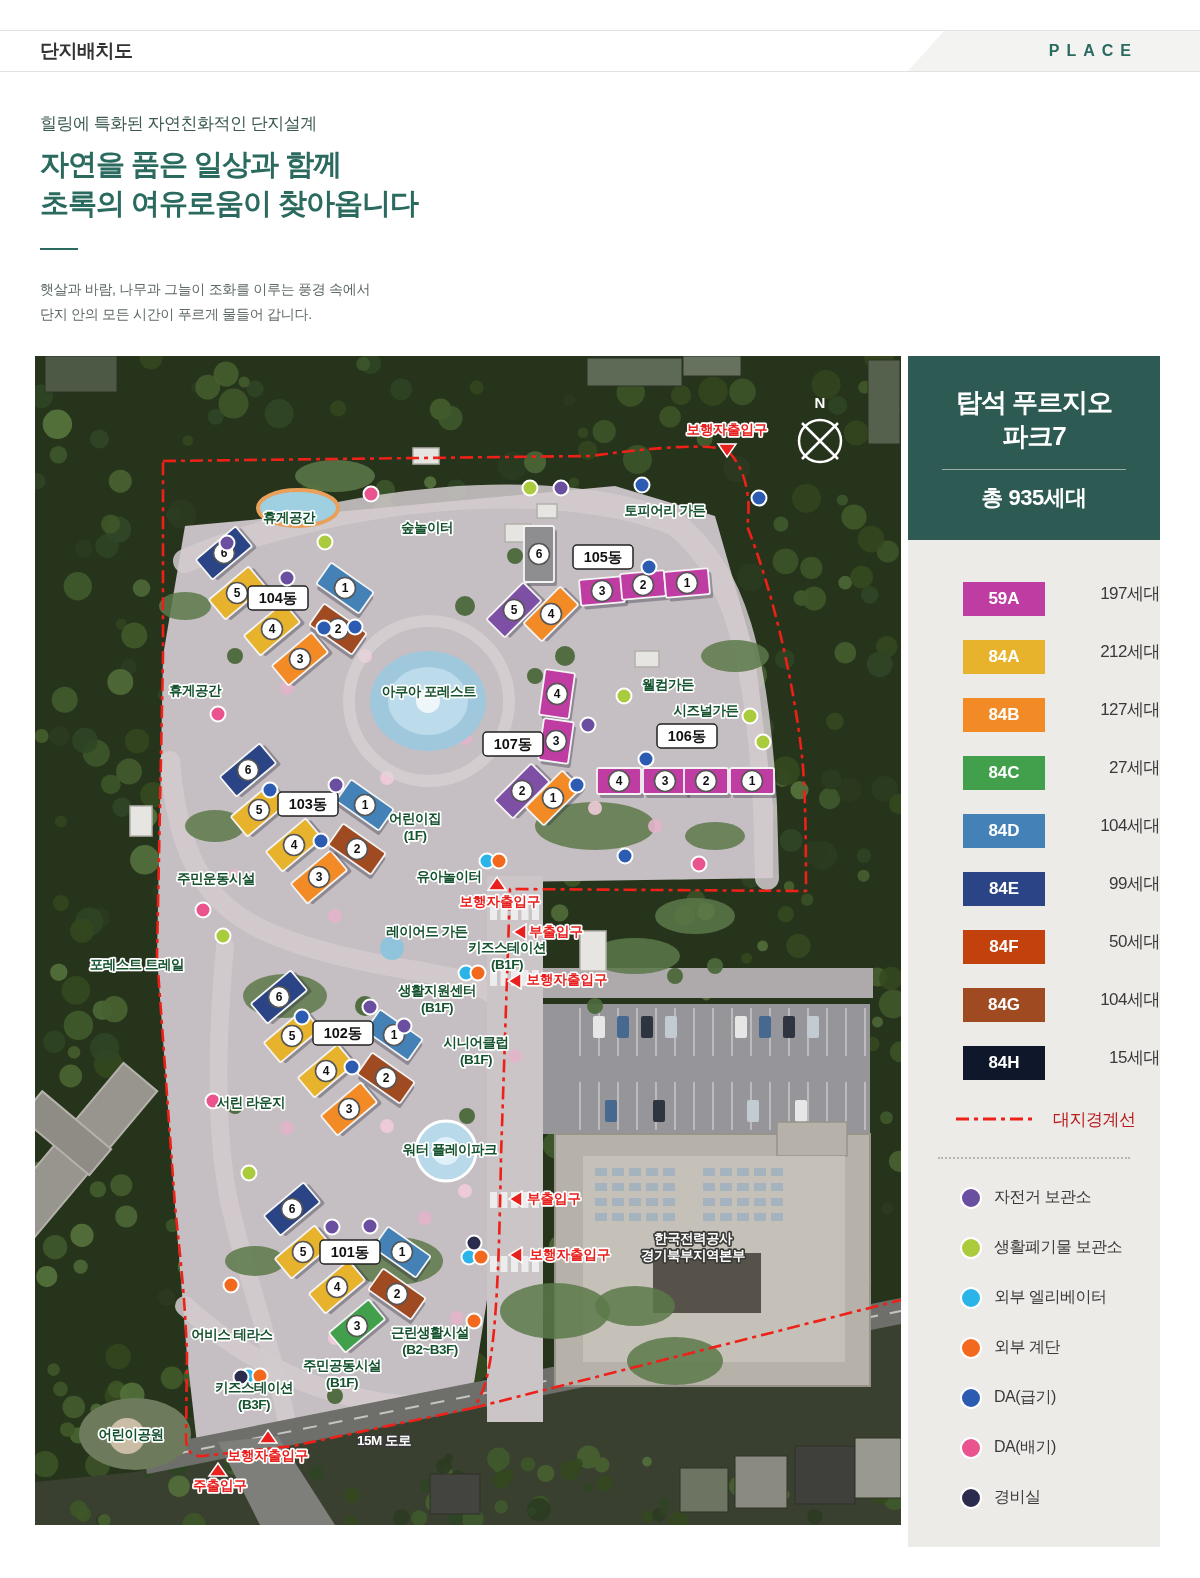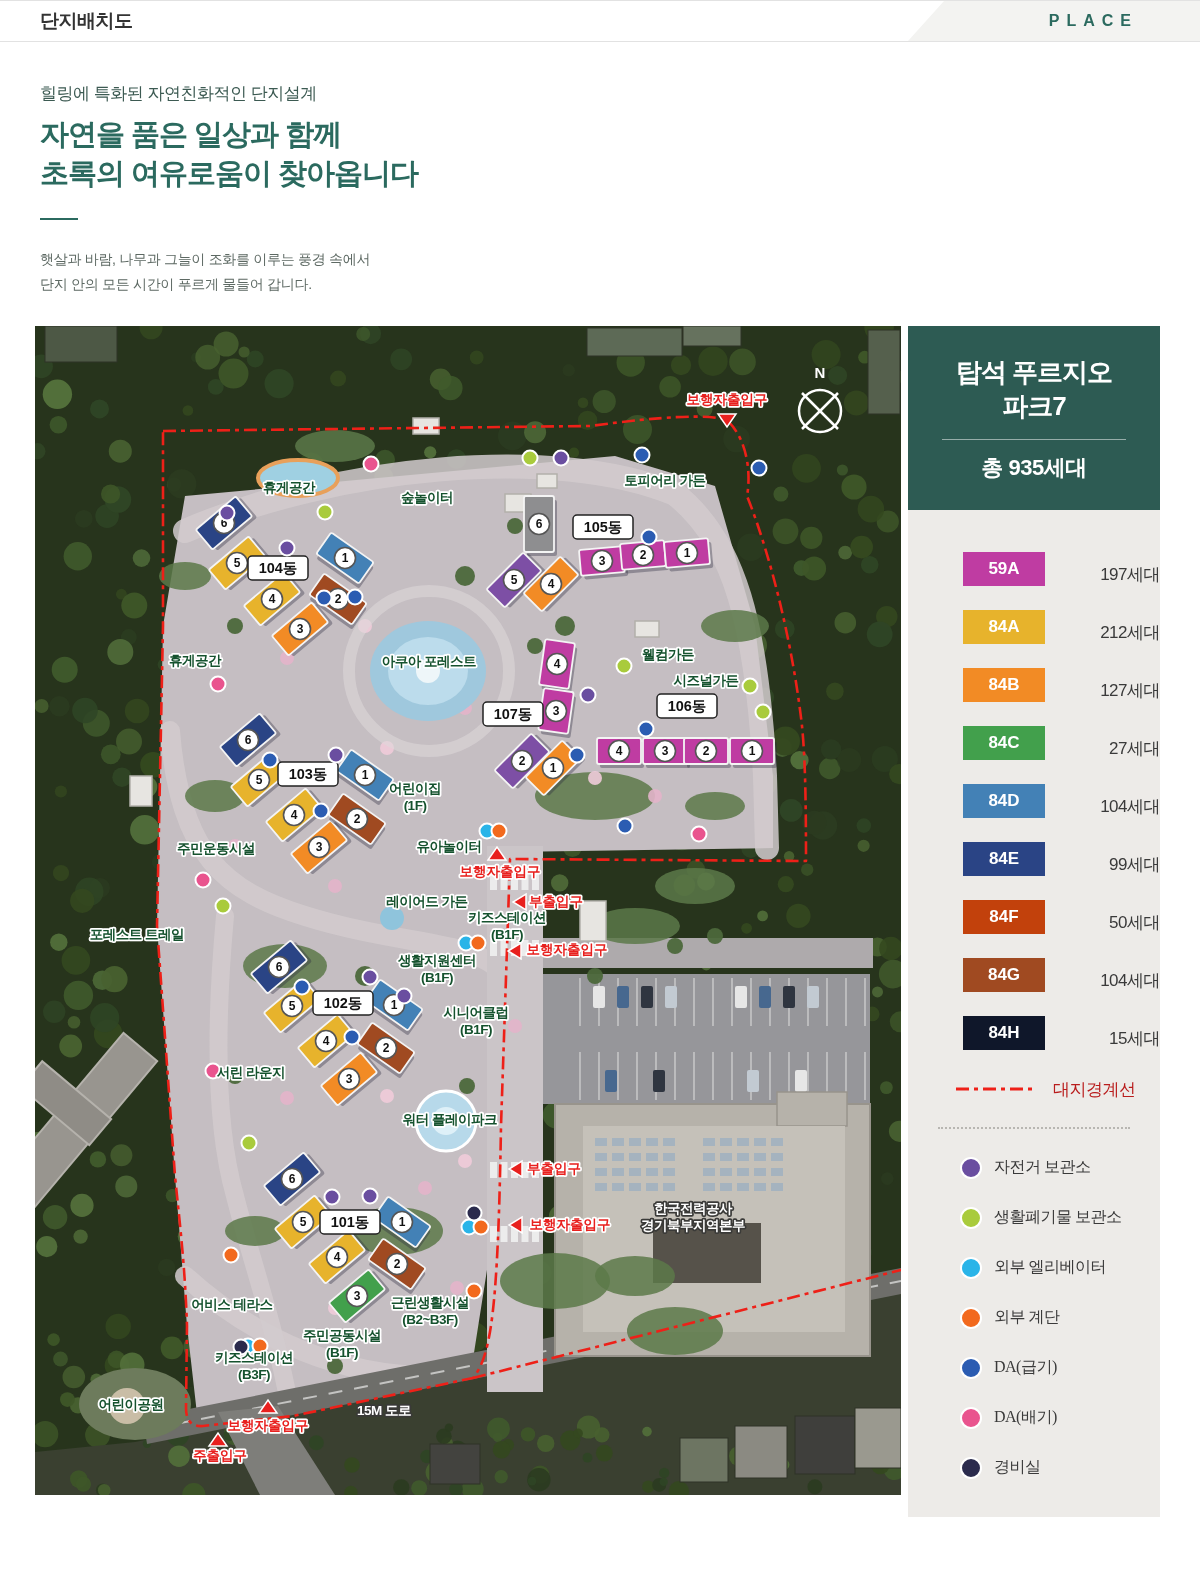--- a/index.html
+++ b/index.html
@@ -1,44 +1,44 @@
 <!DOCTYPE html>
 <html><head>
 <meta charset="utf-8">
 <style>
   html,body{margin:0;padding:0;}
   body{width:1200px;height:1578px;background:#ffffff;font-family:"Liberation Sans",sans-serif;overflow:hidden;}
-  .topbar{position:relative;height:40px;border-top:1px solid #e2e2e2;border-bottom:1px solid #e2e2e2;}
+  .topbar{position:relative;margin-top:30px;height:40px;border-top:1px solid #e2e2e2;border-bottom:1px solid #e2e2e2;}
   .topbar-title{position:absolute;left:40px;top:0;line-height:40px;font-size:19px;font-weight:bold;color:#333;letter-spacing:-0.5px;}
   .topbar-tag-wrap{position:absolute;right:0;top:0;width:292px;height:40px;background:#f3f3f1;
     clip-path:polygon(36px 0,100% 0,100% 100%,0 100%);display:flex;align-items:center;justify-content:flex-end;
     padding-right:62px;box-sizing:border-box;}
   .topbar-tag{font-size:16px;font-weight:bold;letter-spacing:7px;color:#2b6a5f;}
   .intro{margin:40px 40px 0;}
   .eyebrow{font-size:17px;color:#3c5a52;letter-spacing:-0.5px;}
   .headline{margin:10px 0 0;font-size:29px;line-height:1.33;color:#2b6a5f;font-weight:bold;letter-spacing:-1px;}
   .divider{width:38px;height:2px;background:#2b6a5f;margin-top:26px;}
   .body-text{margin-top:27px;font-size:14px;line-height:1.75;color:#5d6963;letter-spacing:-0.3px;}
   .content{display:flex;margin:30px 0 0 35px;}
   .map-wrap{width:866px;height:1169px;background:#27341c;flex:none;}
   #map-svg{display:block;}
   #map-svg text{font-family:"Liberation Sans",sans-serif;}
   .sidebar{width:252px;margin-left:7px;flex:none;}
   .panel-head{background:#2d5b53;color:#fff;text-align:center;padding:30px 0 27px;}
   .panel-title{font-size:26px;font-weight:bold;line-height:1.3;letter-spacing:-1px;}
   .panel-sep{width:184px;height:1px;background:rgba(255,255,255,.5);margin:15px auto 13px;}
   .panel-total{font-size:22px;font-weight:bold;letter-spacing:-0.5px;}
   .panel-body{background:#edebe8;padding:42px 0 38px;}
-  .u-row{display:flex;align-items:flex-end;height:34px;margin:0 0 24px 55px;}
+  .u-row{display:flex;align-items:flex-start;height:34px;margin:0 0 24px 55px;}
   .u-chip{width:82px;height:34px;display:flex;align-items:center;justify-content:center;color:#fff;font-size:17px;font-weight:bold;flex:none;}
   .u-count{width:120px;text-align:right;font-size:17px;color:#3a3a3a;letter-spacing:-0.5px;padding-left:40px;}
   .b-row{display:flex;align-items:center;margin:28px 0 0 47px;}
   .b-label{margin-left:16px;font-size:17px;color:#b91c1c;letter-spacing:-0.5px;}
   .dots-sep{border-top:2px dotted #b8b6b2;margin:26px 30px 0;}
-  .f-row{display:flex;align-items:center;margin:28px 0 0 52px;font-family:Liberation Serif, serif;}
+  .f-row{display:flex;align-items:center;margin:28px 0 0 52px;}
   .f-dot{width:18px;height:18px;border-radius:50%;border:2px solid #ffffff;flex:none;}
   .f-label{margin-left:12px;font-size:16px;color:#3a3a3a;letter-spacing:-0.5px;}
 </style>
 </head>
 <body>
 
 <div class="topbar">
   <div class="topbar-title">단지배치도</div>
   <div class="topbar-tag-wrap">
     <span class="topbar-tag">PLACE</span>

